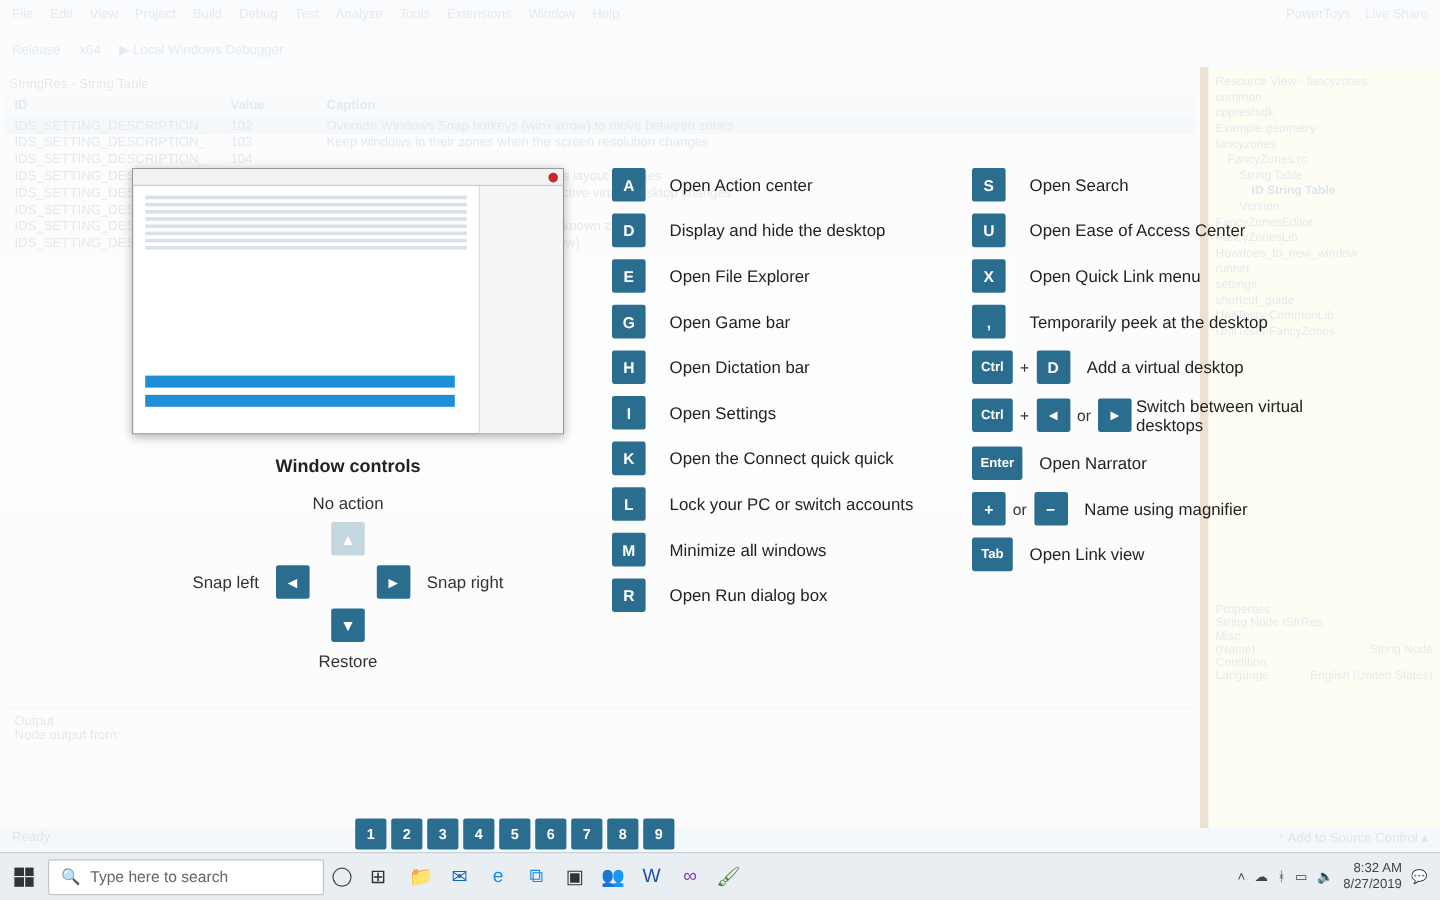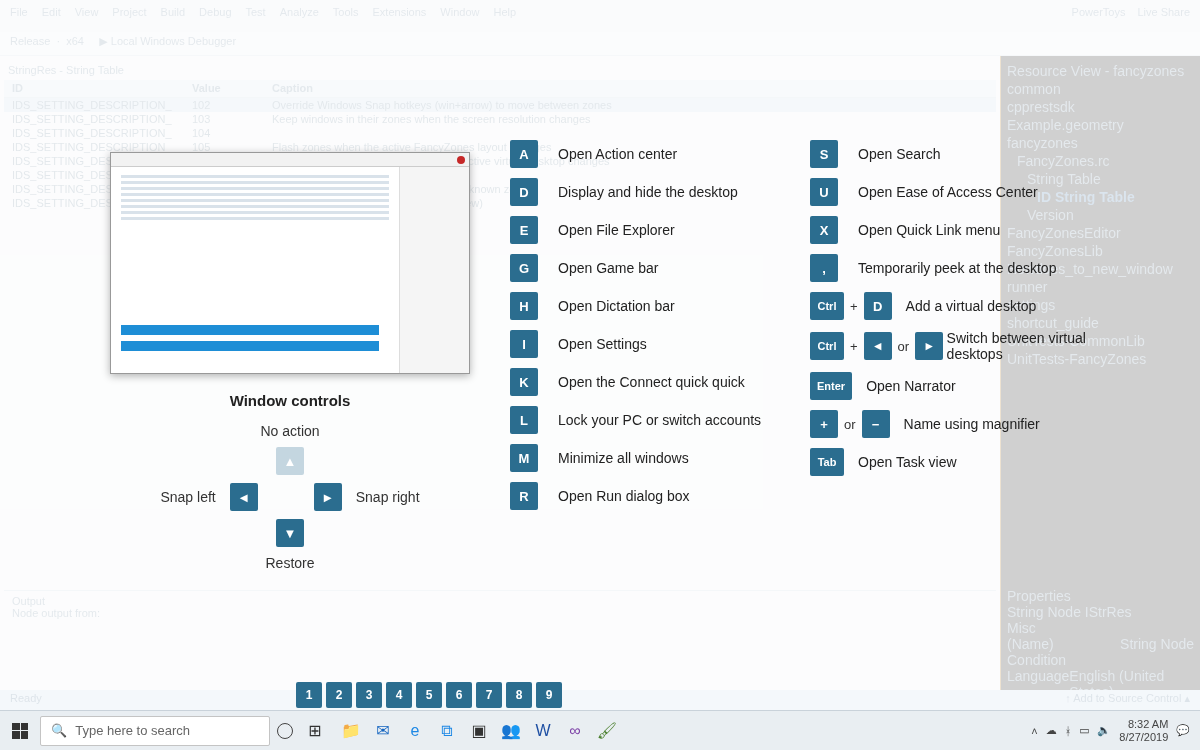--- a/index.html
+++ b/index.html
@@ -71,25 +71,25 @@
   }
   .vs-rows .vs-row.sel { background:#c9ddee; }
   .vs-output {
     height: 150px;
     border-top: 1px solid #c6d4e0;
     padding: 4px 8px;
     color:#6f8aa0;
   }
   .vs-sidebar {
     width: 200px;
-    background: #000000;
-    border-left: 1px solid #a16207;
+    background: #fef9c3;
+    border-left: 7px solid #a16207;
     padding: 6px;
     color:#6f8aa0;
-    font-size:14px;
+    font-size:10px;
   }
   .vs-sidebar .tree-item { padding:1px 0; }
   .vs-sidebar .tree-item.bold { font-weight:700; color:#3c72a6; }
   .vs-status {
     position:absolute;
     bottom:40px;
     left:0;
     right:0;
     height:20px;
     background:#c8dbec;
@@ -104,21 +104,20 @@
     position: absolute;
     top: 140px;
     left: 110px;
     width: 980px;
     display: flex;
     gap: 40px;
     z-index: 10;
   }
   .ov-left {
     width: 370px;
-    margin-top: 12px;
   }
   .thumb {
     width: 360px;
     height: 222px;
     border: 1px solid #999;
     background: #fff;
     position: relative;
     box-shadow: 0 2px 8px rgba(0,0,0,0.3);
   }
   .thumb-header { height:14px; background:#f2f2f2; border-bottom:1px solid #ccc; position:relative;}
@@ -537,21 +536,21 @@
           <span class="keycap">+</span>
           <span class="ortxt">or</span>
           <span class="keycap">−</span>
         </div>
         <span class="sc-desc">Name using magnifier</span>
       </div>
       <div class="sc-row">
           <div class="keys">
             <span class="keycap lg">Tab</span>
           </div>
-          <span class="sc-desc">Open Task view</span>
+          <span class="sc-desc">Open Link view</span>
         </div>
     </div>
   </div>
 </div>
 
 <div class="numrow">
   <span class="keycap">1</span>
   <span class="keycap">2</span>
   <span class="keycap">3</span>
   <span class="keycap">4</span>

